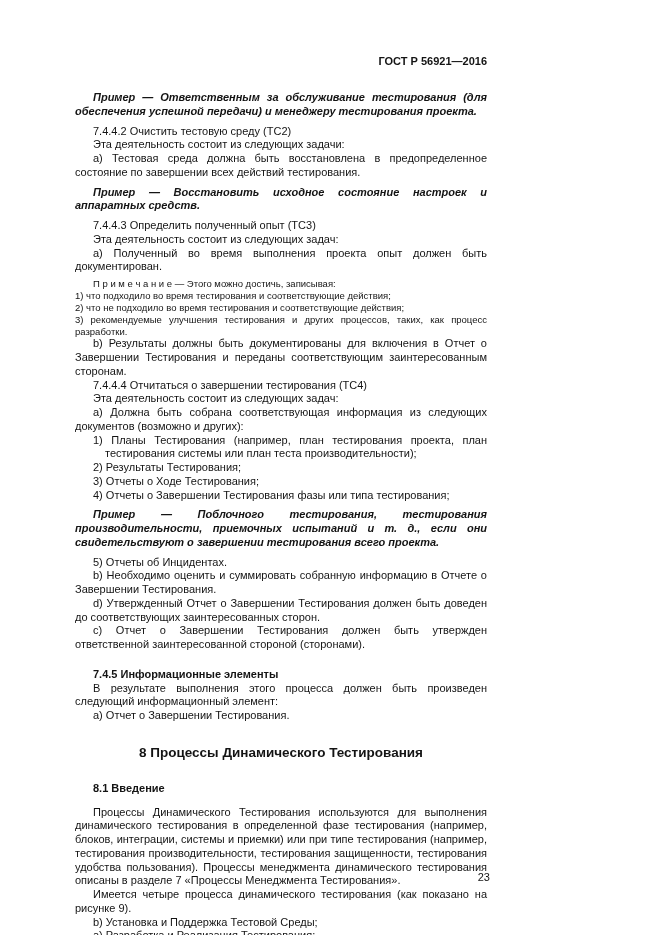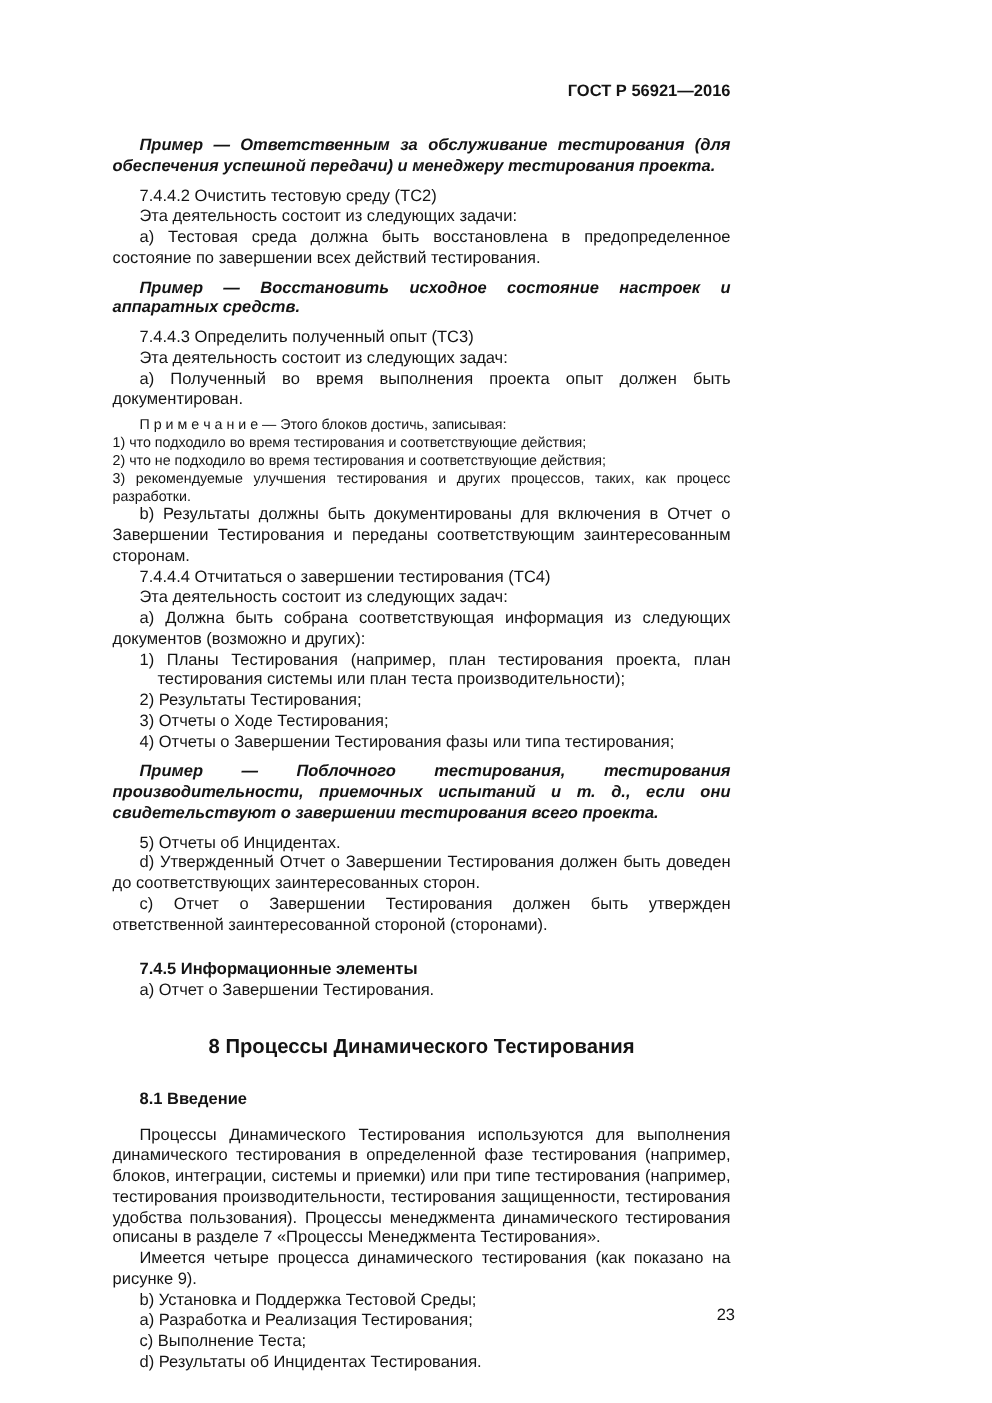--- a/index.html
+++ b/index.html
@@ -83,37 +83,39 @@
   </div>
   <div class="content" id="content">
       <p class="blk blk-example">Пример — Ответственным за обслуживание тестирования (для обеспечения успешной передачи) и менеджеру тестирования проекта.</p>
       <p class="blk blk-body">7.4.4.2 Очистить тестовую среду (ТС2)</p>
       <p class="blk blk-body">Эта деятельность состоит из следующих задачи:</p>
       <p class="blk blk-body">а) Тестовая среда должна быть восстановлена в предопределенное состояние по завершении всех действий тестирования.</p>
       <p class="blk blk-example">Пример — Восстановить исходное состояние настроек и аппаратных средств.</p>
       <p class="blk blk-body">7.4.4.3 Определить полученный опыт (ТС3)</p>
       <p class="blk blk-body">Эта деятельность состоит из следующих задач:</p>
       <p class="blk blk-body">а) Полученный во время выполнения проекта опыт должен быть документирован.</p>
-      <p class="blk blk-note">П р и м е ч а н и е — Этого блоков достичь, записывая:</p>
+      <p class="blk blk-note">П р и м е ч а н и е — Этого можно достичь, записывая:</p>
       <p class="blk blk-noteitem">1) что подходило во время тестирования и соответствующие действия;</p>
       <p class="blk blk-noteitem">2) что не подходило во время тестирования и соответствующие действия;</p>
       <p class="blk blk-noteitem">3) рекомендуемые улучшения тестирования и других процессов, таких, как процесс разработки.</p>
       <p class="blk blk-body">b) Результаты должны быть документированы для включения в Отчет о Завершении Тестирования и переданы соответствующим заинтересованным сторонам.</p>
       <p class="blk blk-body">7.4.4.4 Отчитаться о завершении тестирования (ТС4)</p>
       <p class="blk blk-body">Эта деятельность состоит из следующих задач:</p>
       <p class="blk blk-body">а) Должна быть собрана соответствующая информация из следующих документов (возможно и других):</p>
       <p class="blk blk-subitem">1) Планы Тестирования (например, план тестирования проекта, план тестирования системы или план теста производительности);</p>
       <p class="blk blk-subitem">2) Результаты Тестирования;</p>
       <p class="blk blk-subitem">3) Отчеты о Ходе Тестирования;</p>
       <p class="blk blk-subitem">4) Отчеты о Завершении Тестирования фазы или типа тестирования;</p>
       <p class="blk blk-example">Пример — Поблочного тестирования, тестирования производительности, приемочных испытаний и т. д., если они свидетельствуют о завершении тестирования всего проекта.</p>
       <p class="blk blk-subitem">5) Отчеты об Инцидентах.</p>
+      <p class="blk blk-body">b) Необходимо оценить и суммировать собранную информацию в Отчете о Завершении Тестирования.</p>
       <p class="blk blk-body">d) Утвержденный Отчет о Завершении Тестирования должен быть доведен до соответствующих заинтересованных сторон.</p>
       <p class="blk blk-body">с) Отчет о Завершении Тестирования должен быть утвержден ответственной заинтересованной стороной (сторонами).</p>
       <p class="blk blk-h3">7.4.5 Информационные элементы</p>
+      <p class="blk blk-body">В результате выполнения этого процесса должен быть произведен следующий информационный элемент:</p>
       <p class="blk blk-body">а) Отчет о Завершении Тестирования.</p>
       <p class="blk blk-h1">8 Процессы Динамического Тестирования</p>
       <p class="blk blk-h2">8.1 Введение</p>
       <p class="blk blk-body">Процессы Динамического Тестирования используются для выполнения динамического тестирования в определенной фазе тестирования (например, блоков, интеграции, системы и приемки) или при типе тестирования (например, тестирования производительности, тестирования защищенности, тестирования удобства пользования). Процессы менеджмента динамического тестирования описаны в разделе 7 «Процессы Менеджмента Тестирования».</p>
       <p class="blk blk-body">Имеется четыре процесса динамического тестирования (как показано на рисунке 9).</p>
       <p class="blk blk-body">b) Установка и Поддержка Тестовой Среды;</p>
       <p class="blk blk-body">а) Разработка и Реализация Тестирования;</p>
       <p class="blk blk-body">с) Выполнение Теста;</p>
       <p class="blk blk-body">d) Результаты об Инцидентах Тестирования.</p>
     </div>

